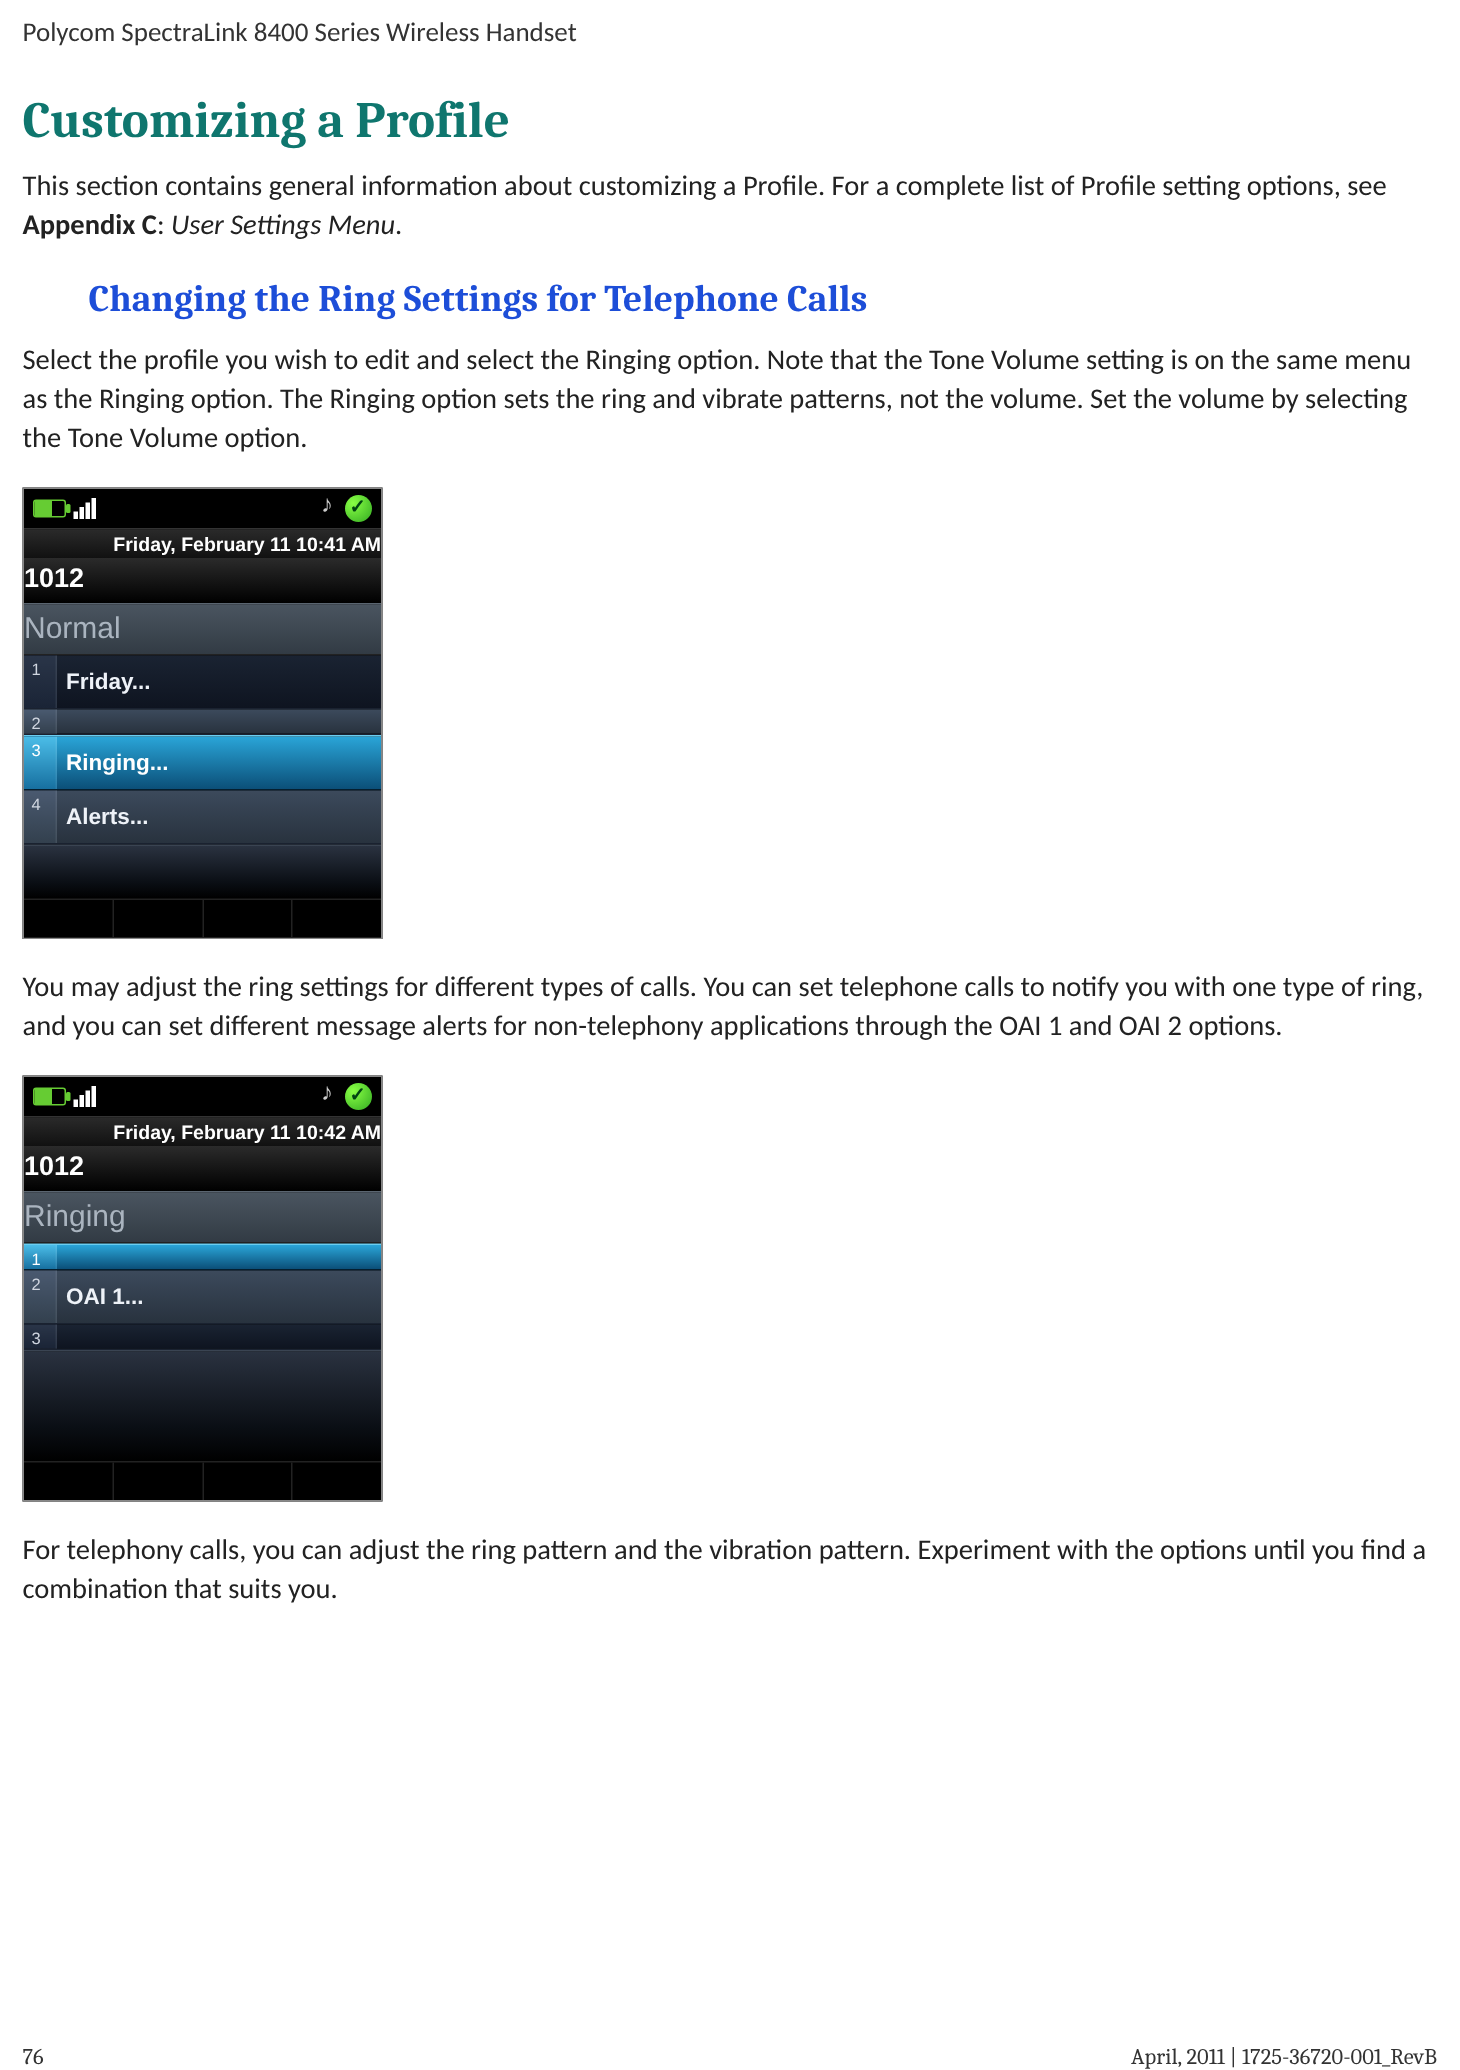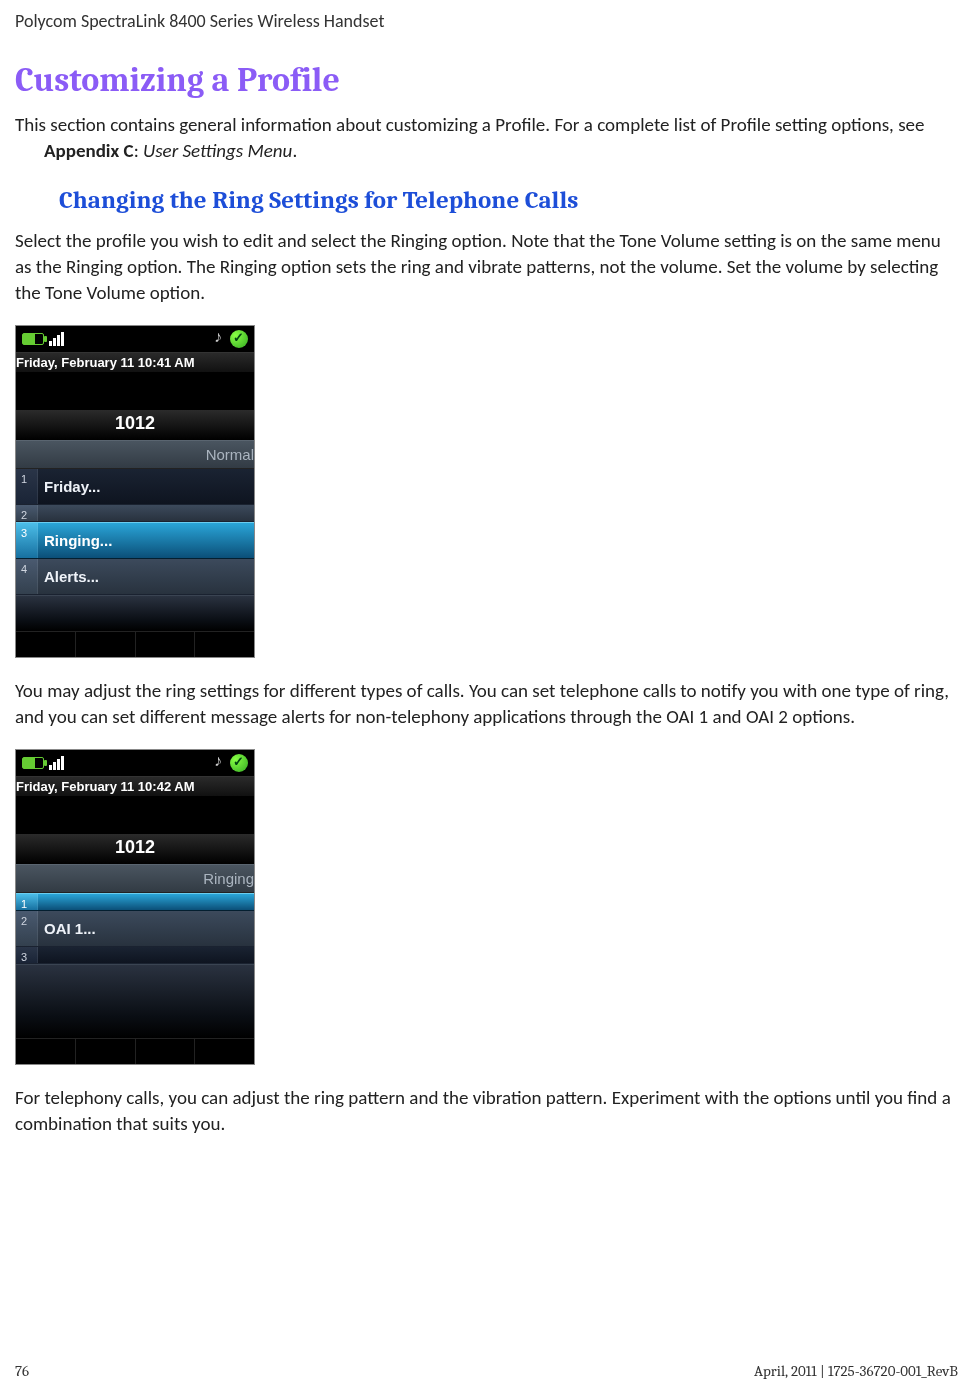--- a/index.html
+++ b/index.html
@@ -12,40 +12,40 @@
       position: relative;
       padding: 10px 0 50px 0;
     }
     .header {
       font-size: 18px;
       padding: 0 15px 10px 15px;
       color: #333;
     }
     h1 {
       font-family: Cambria, Georgia, serif;
-      color: #8b5cf6;
+      color: #0f766e;
       font-size: 34px;
       font-weight: bold;
       padding: 18px 15px 6px 15px;
     }
     h2 {
       font-family: Cambria, Georgia, serif;
       color: #1d4ed8;
       font-size: 25px;
       font-weight: bold;
       padding: 16px 15px 8px 15px;
       margin-left: 44px;
     }
     .body-para {
       font-size: 19px;
       line-height: 1.35;
       padding: 6px 15px;
       color: #222;
     }
-    .body-para strong { font-weight: bold; margin-left: 29px; }
+    .body-para strong { font-weight: bold; }
     .body-para em { font-style: italic; }
     .phone {
       width: 240px;
       margin: 14px 15px;
       background: #000;
       border: 1px solid #888;
       font-family: Arial, sans-serif;
       color: #fff;
     }
     .status-bar {
@@ -90,37 +90,36 @@
       background: radial-gradient(circle at 30% 30%, #8f4, #3a2);
       display: inline-block;
       position: relative;
     }
     .phone-ico-green::after {
       content: "✓"; position: absolute; top: 0; left: 3px; color: #041; font-size: 13px; font-weight: bold;
     }
     .date-line {
       background: linear-gradient(#2a2a2a, #111);
       font-size: 13px;
-      text-align: left;
+      text-align: right;
       font-weight: bold;
       padding: 2px 0;
       border-top: 1px solid #333;
     }
     .ext-line {
       background: linear-gradient(#2b2b2b, #000);
       font-size: 18px;
       font-weight: bold;
-      text-align: center;
+      text-align: left;
       padding: 3px 0 6px 0;
-      margin-top: 38px;
     }
     .screen-title {
       background: linear-gradient(#4a5560, #323b44);
-      text-align: right;
-      font-size: 15px;
+      text-align: left;
+      font-size: 20px;
       color: #aab4bf;
       padding: 5px 0;
       border-top: 1px solid #5a6570;
       border-bottom: 1px solid #222;
     }
     .menu-item {
       display: flex;
       align-items: stretch;
       border-bottom: 1px solid #1a2230;
       color: #eef2f8;

